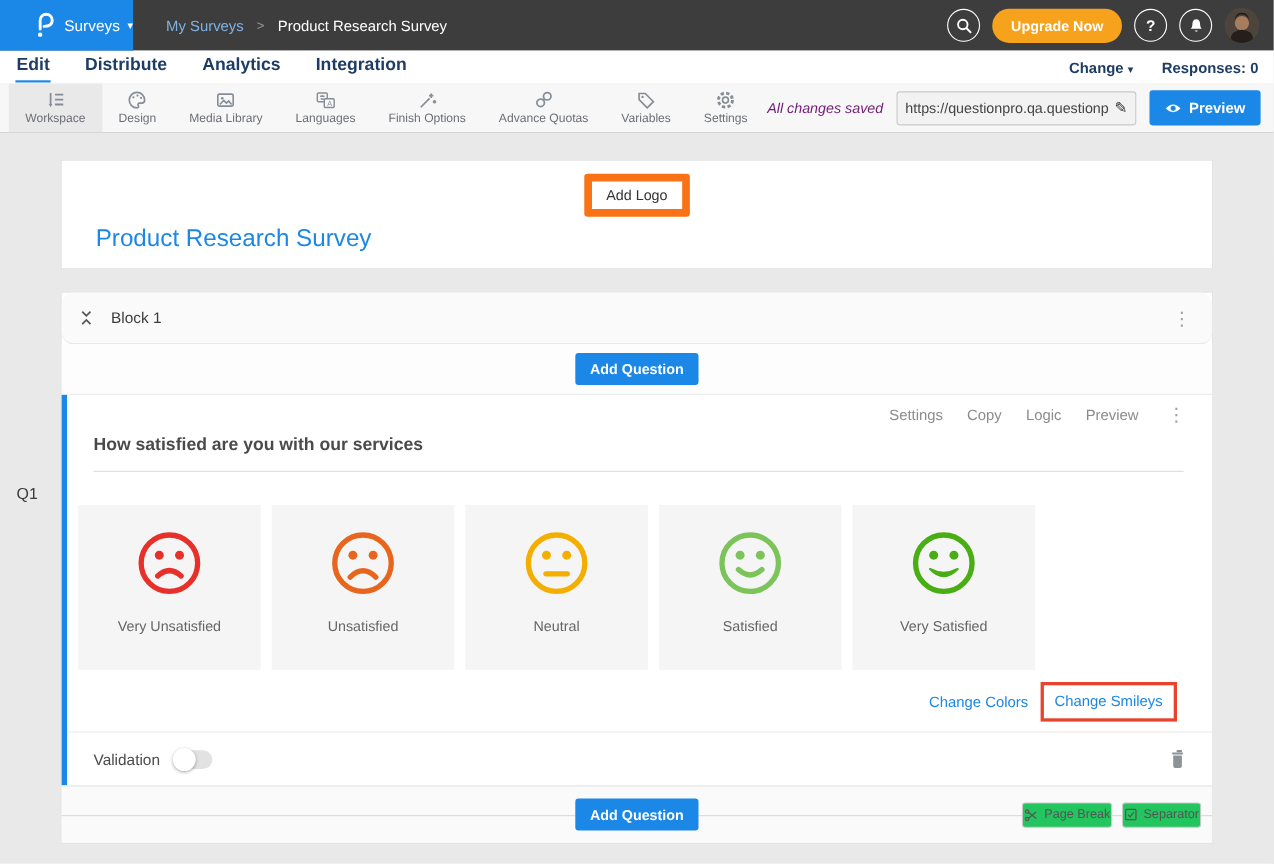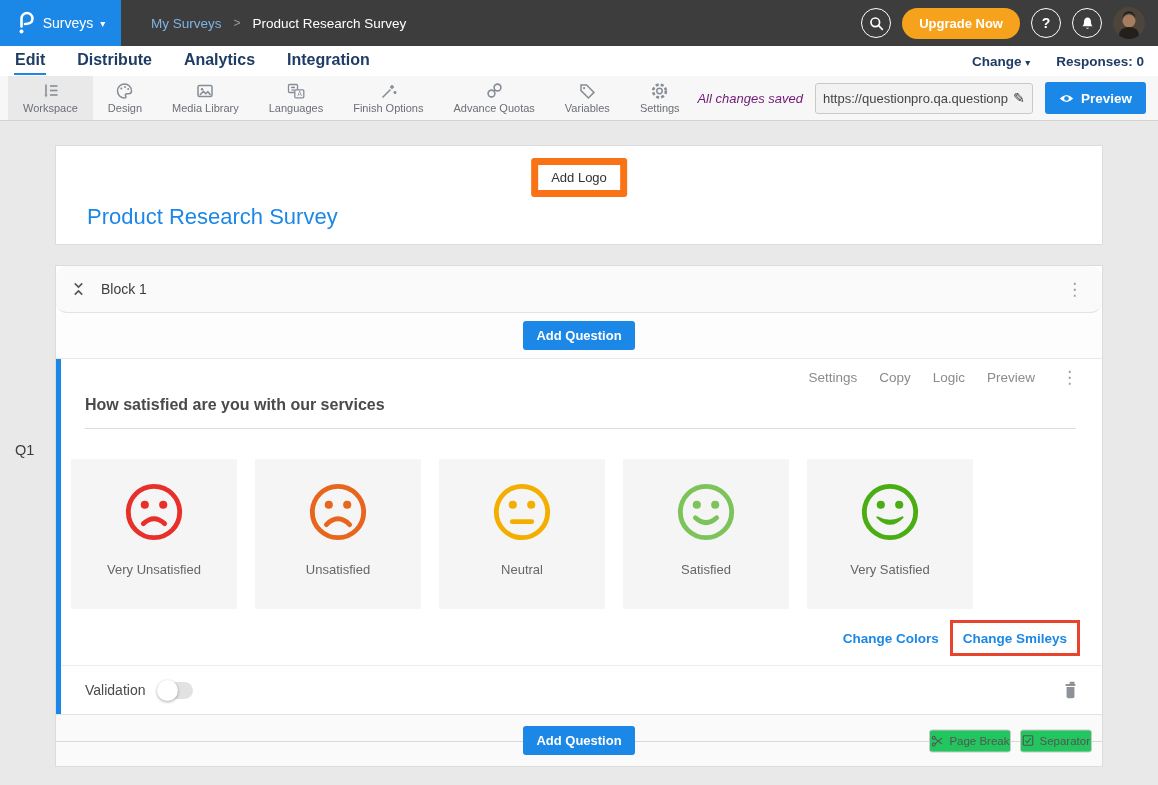--- a/index.html
+++ b/index.html
@@ -2,21 +2,21 @@
 <html><head>
 <meta charset="utf-8">
 <style>
   * { margin:0; padding:0; box-sizing:border-box; }
   html,body { width:1158px; height:785px; overflow:hidden; background:#e9e9e9;
     font-family:"Liberation Sans","DejaVu Sans",sans-serif; }
 
   
   .topbar { height:46px; background:#3d3d3d; display:flex; align-items:center; }
   .brand { width:121px; height:46px; background:#1b87e6; display:flex; align-items:center;
-    justify-content:center; gap:7px; cursor:pointer; }
+    justify-content:flex-end; gap:7px; cursor:pointer; }
   .brand .plogo { display:flex; }
   .brand .blabel { color:#fff; font-size:14px; }
   .brand .caret { color:#fff; font-size:10px; margin-top:1px; }
   .crumbs { display:flex; align-items:center; gap:12px; margin-left:30px; font-size:13.5px; }
   .crumb-parent { color:#7fb2e2; cursor:pointer; }
   .crumb-sep { color:#9a9a9a; font-size:12px; }
   .crumb-current { color:#fff; }
   .top-right { margin-left:auto; display:flex; align-items:center; gap:11px; padding-right:13px; }
   .circle-btn { width:30px; height:30px; border:1.5px solid #fff; border-radius:50%;
     display:flex; align-items:center; justify-content:center; color:#fff; font-size:14px;
@@ -76,28 +76,28 @@
     border-radius:3px; padding:7px 13px; cursor:pointer; font-family:inherit; }
 
   .question { border-left:5px solid #1b87e6; background:#fff; padding-top:10px; }
   .q-actions { display:flex; justify-content:flex-end; align-items:center; gap:22px;
     padding-right:20px; }
   .q-action { color:#8b8b8b; font-size:13.5px; cursor:pointer; }
   .q-actions .dots { margin-left:0; }
   .q-text-wrap { margin:10px 26px 0 24px; border-bottom:1px solid #ddd; padding-bottom:14px; }
   .q-text { font-size:16px; color:#4a4a4a; font-weight:600; }
 
-  .smiley-row { display:flex; gap:18px; margin:30px 0 0 10px; }
+  .smiley-row { display:flex; gap:10px; margin:30px 0 0 10px; }
   .smiley-card { width:166px; height:150px; background:#f5f5f5; display:flex;
     flex-direction:column; align-items:center; cursor:pointer; }
   .smiley-card svg { margin-top:22px; }
   .smiley-label { margin-top:19px; font-size:13px; color:#666; }
 
-  .change-row { display:flex; justify-content:flex-end; align-items:center; padding-right:22px;
-    margin-top:11px;font-weight:bold; }
+  .change-row { display:flex; justify-content:flex-end; align-items:center; padding-right:32px;
+    margin-top:11px; }
   .change-link { color:#1b87e6; font-size:13.5px; cursor:pointer; }
   .highlight-box { border:3px solid #e8432c; padding:6px 10px; margin-left:11px; }
 
   .validation-row { margin-top:9px; border-top:1px solid #ececec; height:49px; display:flex;
     align-items:center; padding:0 24px; gap:11px; }
   .validation-label { font-size:14px; color:#4a4a4a; }
   .toggle { position:relative; width:34px; height:17px; background:#e2e2e2; border-radius:9px;
     cursor:pointer; margin-left:3px; }
   .toggle .knob { position:absolute; left:-2px; top:-2px; width:21px; height:21px;
     border-radius:50%; background:#fff; box-shadow:0 1px 3px rgba(0,0,0,.35); }

